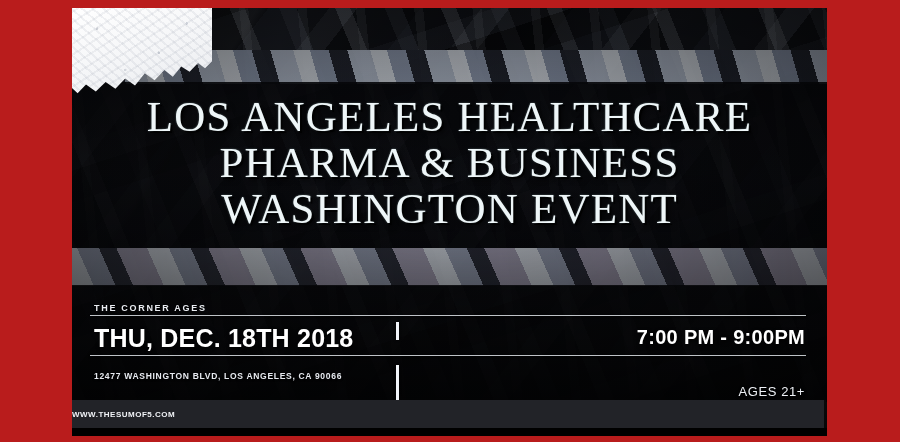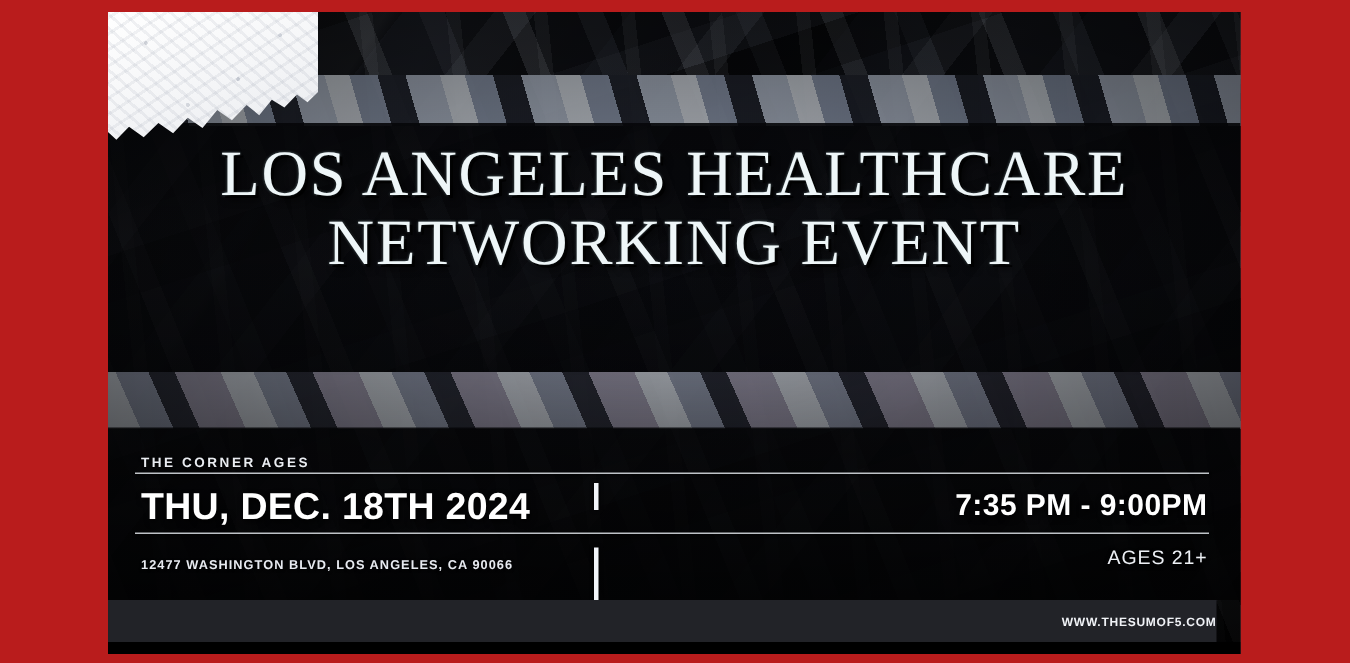--- a/index.html
+++ b/index.html
@@ -238,41 +238,41 @@
     font-weight: bold;
     letter-spacing: 0.7px;
     color: #e7eaf0;
     text-shadow: 0 1px 2px rgba(0,0,0,0.9);
     z-index: 6;
     text-align: center;
   }
   .ages {
     position: absolute;
     right: 22px;
-    top: 356px;
+    top: 376px;
     font-size: 13px;
     font-weight: 400;
     letter-spacing: 0.6px;
     color: #edf0f5;
     text-shadow: 0 1px 3px rgba(0,0,0,0.9);
     z-index: 6;
   }
 
   
   .footer-bar {
     position: absolute;
     left: 0;
-    right: 16px;
+    right: 3px;
     top: 392px;
     height: 28px;
     background: #222328;
     z-index: 8;
     display: flex;
     align-items: center;
-    justify-content: flex-end;
+    justify-content: flex-start;
   }
   .footer-url {
     font-size: 8px;
     font-weight: bold;
     letter-spacing: 0.5px;
     color: #f0f2f6;
   }
   .footer-black {
     position: absolute;
     left: 0;
@@ -295,30 +295,31 @@
     <div class="facets-2"></div>
     <div class="strip-top"></div>
     <div class="hero-veil"></div>
     <div class="strip-mid"></div>
     <div class="info-veil"></div>
     <div class="bg-vignette"></div>
     <div class="torn-paper"></div>
 
     <div class="title-block">
       <div class="title-line">LOS ANGELES HEALTHCARE</div>
-      <div class="title-line">NETWORKING EVENT</div>
+      <div class="title-line">PHARMA &amp; BUSINESS</div>
+      <div class="title-line">WASHINGTON EVENT</div>
     </div>
 
     <div class="venue">THE CORNER AGES</div>
 
     <div class="rule rule-1"></div>
     <div class="tick tick-1"></div>
 
-    <div class="date">THU, DEC. 18TH 2024</div>
-    <div class="time">7:35 PM - 9:00PM</div>
+    <div class="date">THU, DEC. 18TH 2018</div>
+    <div class="time">7:00 PM - 9:00PM</div>
 
     <div class="rule rule-2"></div>
     <div class="tick tick-2"></div>
 
     <div class="address">12477 WASHINGTON BLVD, LOS ANGELES, CA 90066</div>
     <div class="ages">AGES 21+</div>
 
     <div class="footer-bar">
       <span class="footer-url">WWW.THESUMOF5.COM</span>
     </div>

